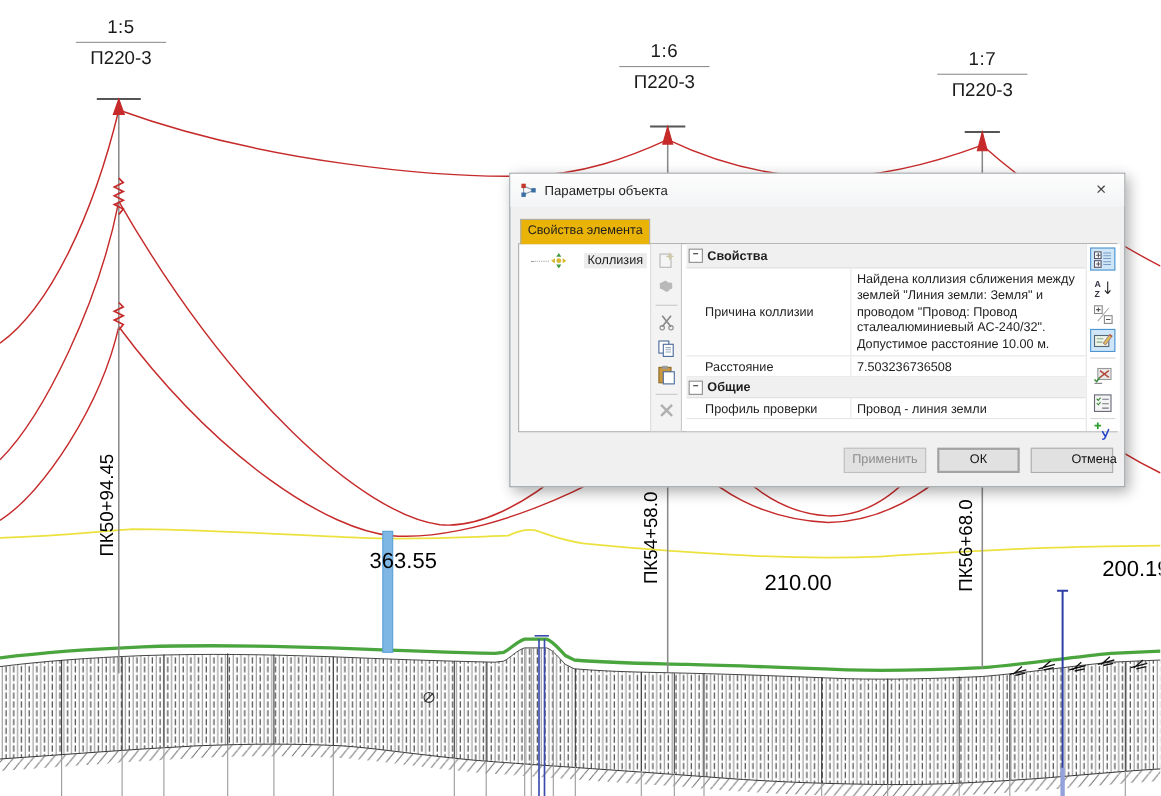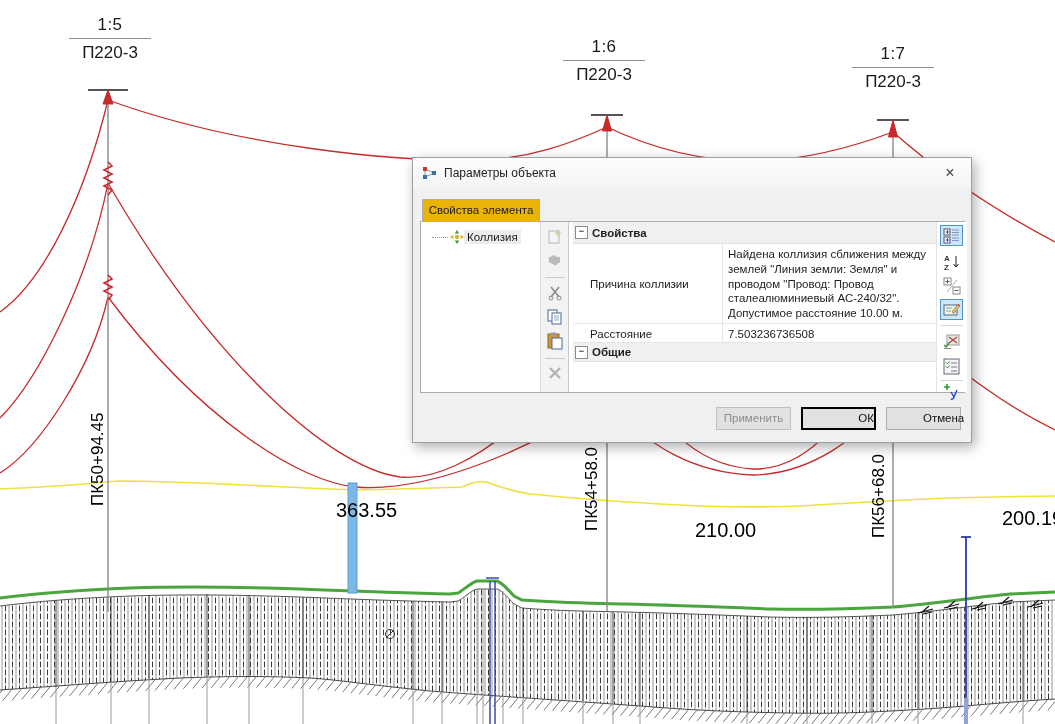--- a/index.html
+++ b/index.html
@@ -15,40 +15,40 @@
   .tower-label .ratio{font-size:17px;letter-spacing:.5px;}
   .tower-label .frac{height:1px;background:#8f8f8f;width:82px;margin:3px auto 4px auto;}
   .tower-label .ttype{font-size:17px;}
   .vlabel{
     position:absolute;transform:rotate(-90deg);transform-origin:0 0;
     white-space:nowrap;font-size:17px;color:#000;z-index:1;
   }
   .span-num{position:absolute;font-size:20px;color:#000;white-space:nowrap;z-index:1;}
   
   #dialog{
-    position:absolute;left:412px;top:157px;width:560px;height:286px;
+    position:absolute;left:463px;top:157px;width:560px;height:286px;
     background:#f0f0f0;border:1px solid #9aa0a6;box-sizing:border-box;
     box-shadow:3px 4px 12px rgba(0,0,0,.32);z-index:10;font-size:11.5px;color:#1e1e1e;
   }
   #titlebar{position:absolute;left:0;top:0;right:0;height:30px;
     background:linear-gradient(#fdfdfd,#f3f4f6);display:flex;align-items:center;}
   #title-icon{width:15px;height:15px;margin-left:9px;}
   #title-text{margin-left:7px;font-size:12px;color:#222;}
   #close-btn{position:absolute;right:10px;top:5px;width:22px;height:20px;text-align:center;
     font-size:16px;line-height:20px;color:#444;cursor:pointer;}
   .tab{position:absolute;left:9px;top:41px;width:118px;height:23px;background:#eab308;
     border:1px solid #adadad;border-bottom:none;box-sizing:border-box;z-index:3;
     text-align:center;line-height:21px;}
   #panel{position:absolute;left:7px;top:63px;width:545px;height:172px;background:#fff;
     border:1px solid #adadad;box-sizing:border-box;}
   
   #tree-row{position:absolute;left:0;top:6px;height:18px;display:flex;align-items:center;}
   #tree-dots{width:16px;margin-left:11px;border-top:1px dotted #9a9a9a;}
   #tree-icon{width:14px;height:14px;margin-left:2px;}
-  #tree-label{margin-left:0;padding:1px 3px;background:#ececec;}
+  #tree-label{margin-left:16px;padding:1px 3px;background:#ececec;}
   
   #mid-toolbar{position:absolute;left:119px;top:0;width:28px;height:170px;background:#f3f3f3;
     border-left:1px solid #dcdcdc;}
   .mt-icon{position:absolute;left:5px;width:18px;height:18px;}
   .mt-sep{position:absolute;left:4px;width:20px;height:1px;background:#c9c9c9;}
   #panel-divider{position:absolute;left:147px;top:0;width:1px;height:170px;background:#c8c8c8;}
   
   #prop-grid{position:absolute;left:152px;top:0;width:363px;height:170px;background:#fff;}
   .grp-header{display:flex;align-items:center;background:#f0f0f0;height:21px;
     border-bottom:1px solid #e0e0e0;font-weight:bold;}
@@ -63,21 +63,21 @@
     border-left:1px solid #e4e4e4;}
   .rt-icon{position:absolute;left:3px;width:23px;height:21px;box-sizing:border-box;
     display:flex;align-items:center;justify-content:center;}
   .rt-sel{background:#cfe6f8;border:1px solid #4d94d0;}
   .rt-sep{position:absolute;left:3px;width:23px;height:1px;background:#d8d8d8;}
   
   .btn{position:absolute;top:249px;width:75px;height:23px;box-sizing:border-box;
     background:#e1e1e1;border:1px solid #adadad;text-align:center;line-height:20px;
     font-size:11.5px;color:#111;}
   #btn-apply{left:303px;color:#8d8d8d;border-color:#bfbfbf;}
-  #btn-ok{left:388px;border:2px solid #000000;line-height:18px;text-align:right;}
+  #btn-ok{left:388px;border:2px solid #a3a3a3;line-height:18px;}
   #btn-cancel{left:473px;padding-left:36px;}
 </style>
 </head>
 <body>
 
 <div id="drawing">
   <svg id="cad-svg" width="1055" height="724" viewBox="0 0 1055 724" xmlns="http://www.w3.org/2000/svg">
     <defs>
       <pattern id="vh" width="7" height="8" patternUnits="userSpaceOnUse">
         <path d="M2 0 V8" stroke="#8a8a8a" stroke-width="0.9"></path>
@@ -330,20 +330,24 @@
         <div class="pcell-v">Найдена коллизия  сближения между землей "Линия земли: Земля" и проводом "Провод: Провод сталеалюминиевый АС-240/32". Допустимое расстояние 10.00 м.</div>
       </div>
       <div class="prow" style="height:18px">
         <div class="pcell-l">Расстояние</div>
         <div class="pcell-v">7.503236736508</div>
       </div>
       <div class="grp-header" style="height:18px">
         <span class="collapse-box">−</span>
         <span>Общие</span>
       </div>
+      <div class="prow" style="height:18px">
+        <div class="pcell-l">Профиль проверки</div>
+        <div class="pcell-v">Провод - линия земли</div>
+      </div>
     </div>
 
     <div id="right-toolbar">
       <div class="rt-icon rt-sel" style="top:3px">
         <svg viewBox="0 0 18 18" width="18" height="18">
           <rect x="1" y="2" width="6" height="6" fill="#fff" stroke="#556"></rect>
             <path d="M2.5 5 H6.5 M4.5 3 V7" stroke="#556"></path>
           <path d="M9 3 H16 M9 5.5 H16 M9 8 H16" stroke="#7a9ac2"></path>
           <rect x="1" y="10" width="6" height="6" fill="#fff" stroke="#556"></rect>
             <path d="M2.5 13 H6.5 M4.5 11 V15" stroke="#556"></path>

